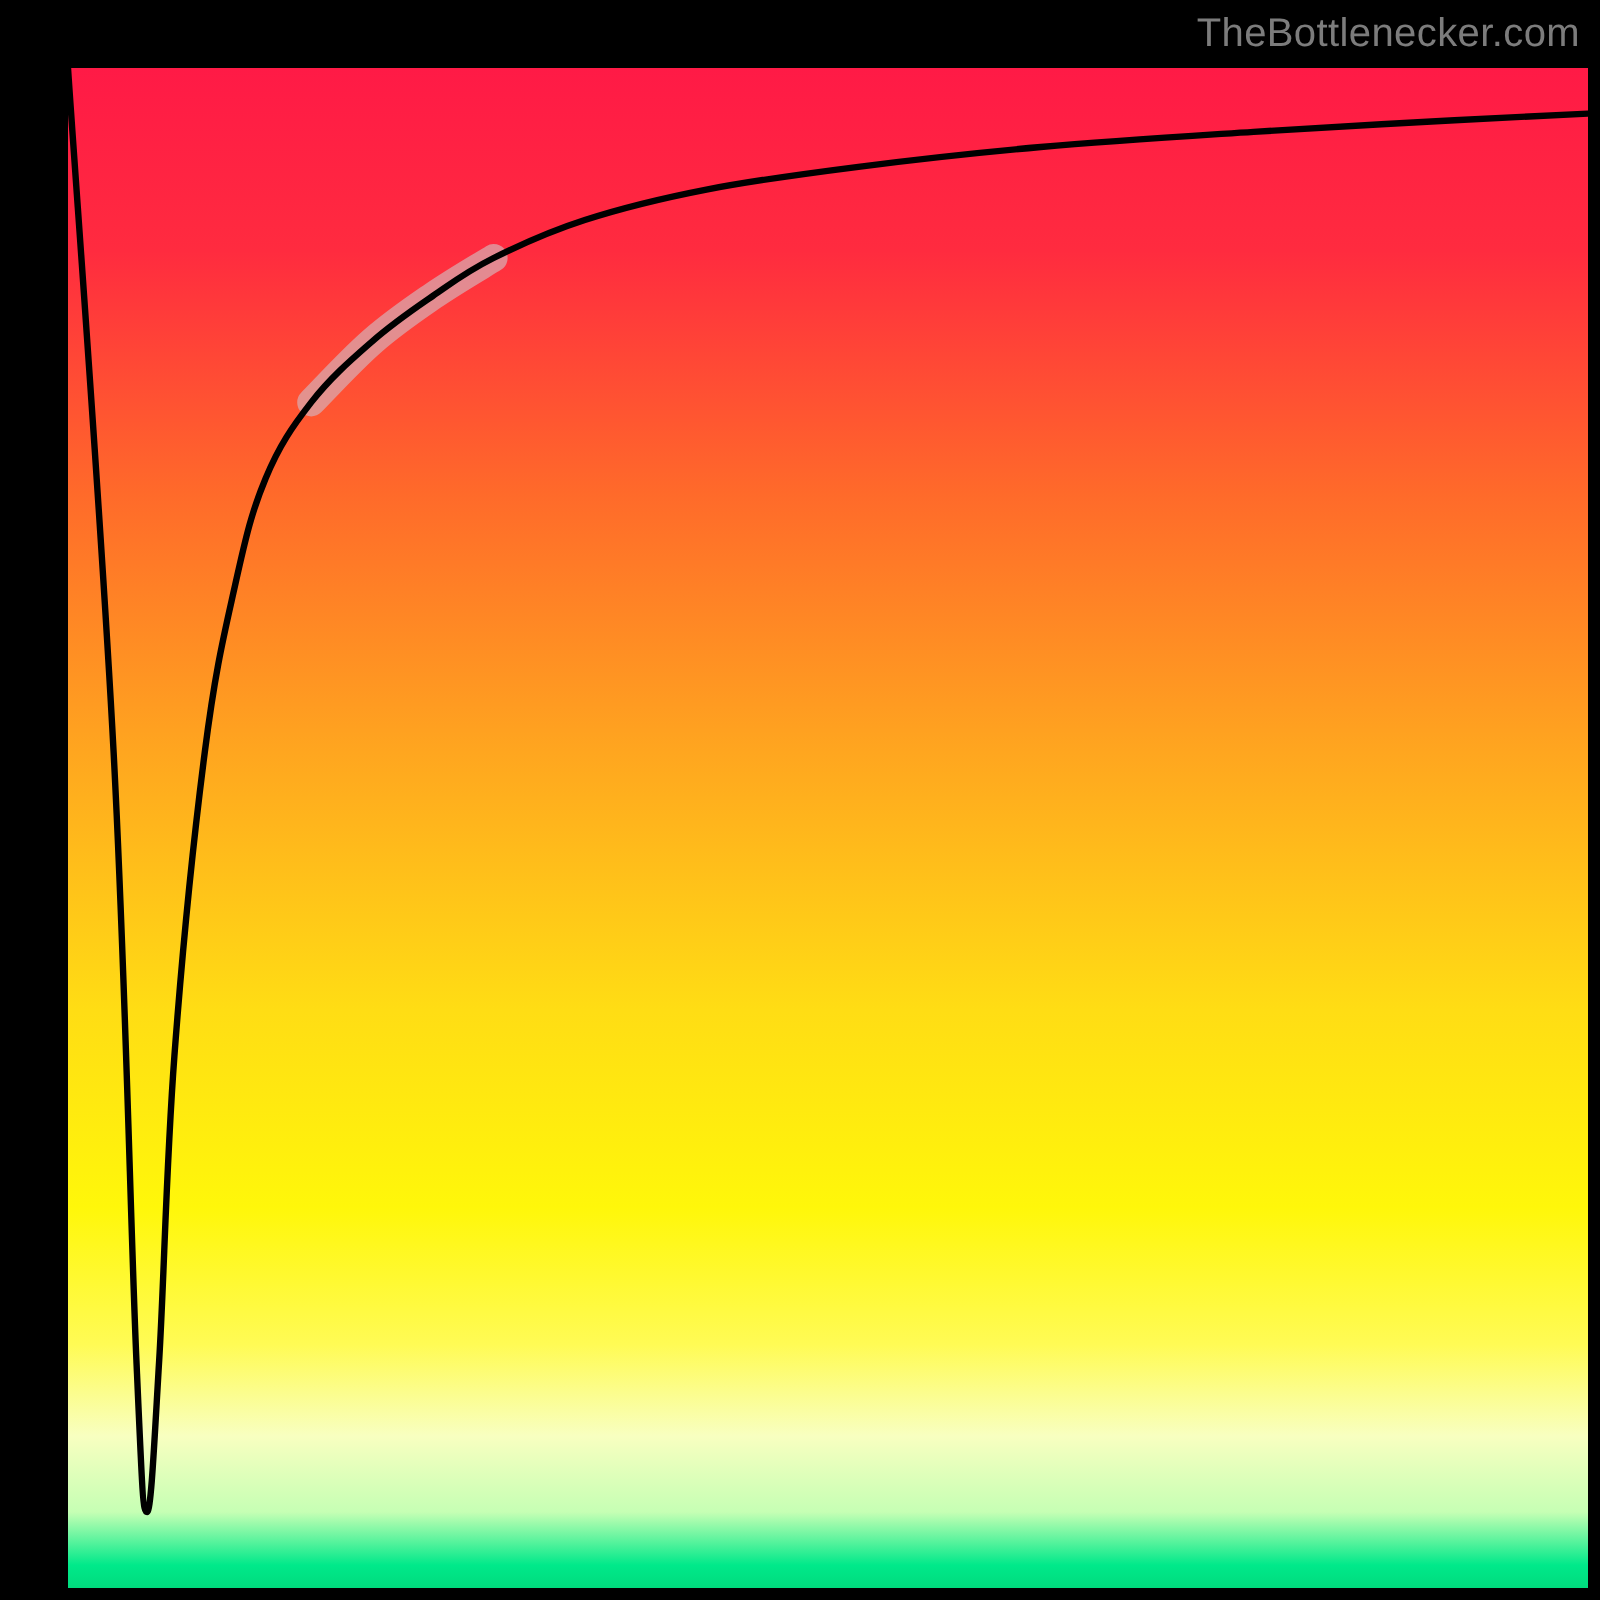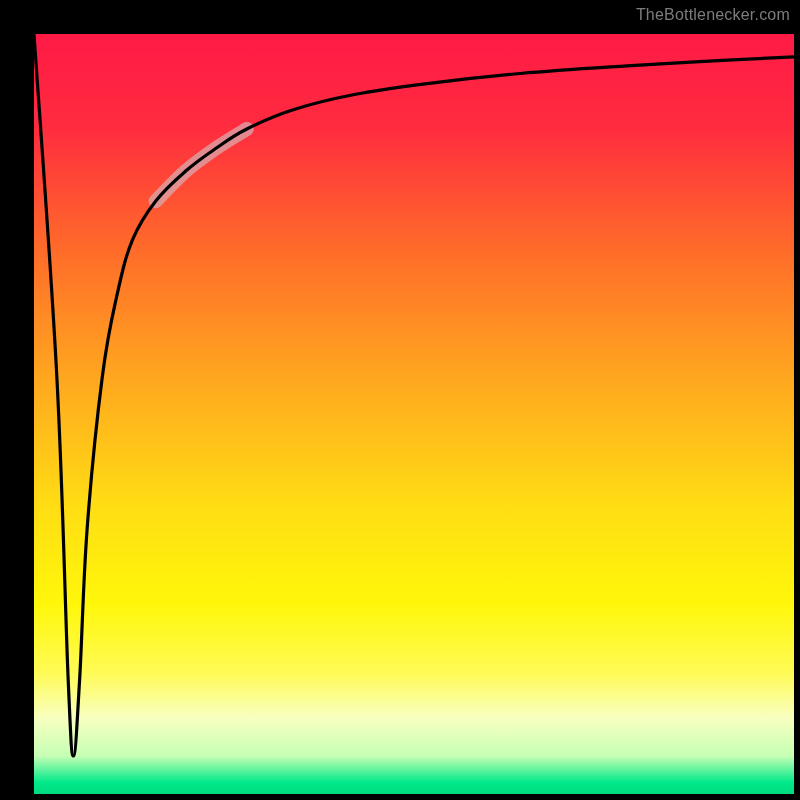--- a/index.html
+++ b/index.html
@@ -31,21 +31,21 @@
   }
   .curve-svg {
     position: absolute;
     inset: 0;
   }
   .watermark {
     position: absolute;
     top: 6px;
     right: 10px;
     color: #7c7c7c;
-    font-size: 16px;
+    font-size: 20px;
     font-weight: 500;
     letter-spacing: 0.2px;
     user-select: none;
   }
 </style>
 </head>
 <body>
 
 <div class="frame">
 

